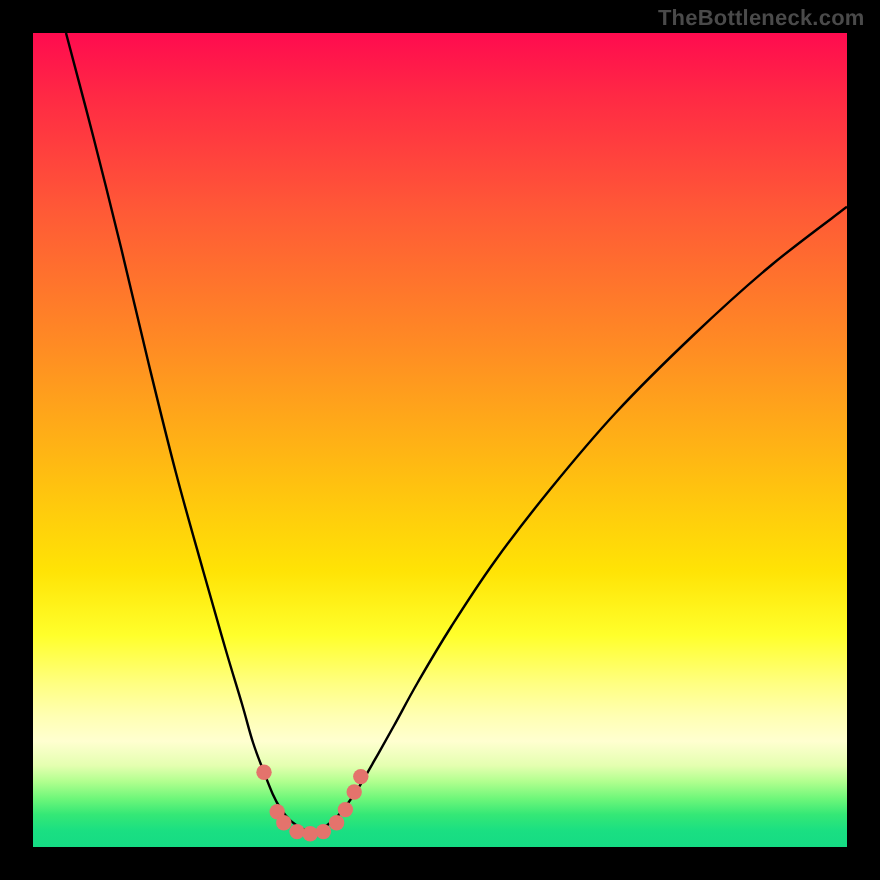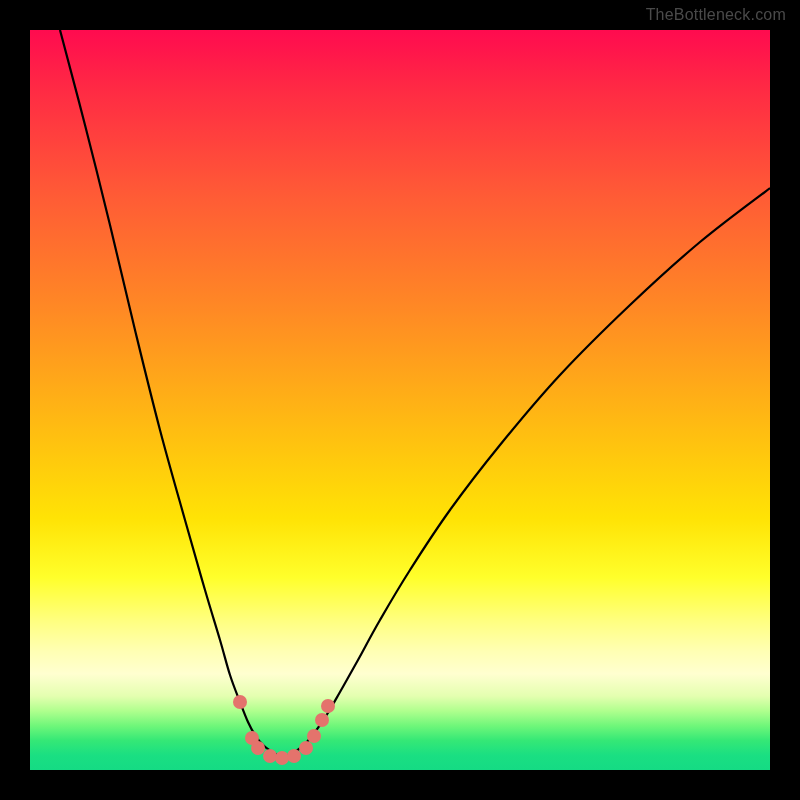--- a/index.html
+++ b/index.html
@@ -46,22 +46,22 @@
       #35e876 96%,
       #1adf82 98%,
       #15db84 100%
     );
   }
   .watermark {
     position: absolute;
     top: 6px;
     right: 14px;
     color: #4a4a4a;
-    font-size: 16px;
-    font-weight: 400;
+    font-size: 20px;
+    font-weight: 700;
     letter-spacing: 0.2px;
     user-select: none;
   }
   svg.curve {
     position: absolute;
     inset: 0;
     width: 100%;
     height: 100%;
   }
 </style>

